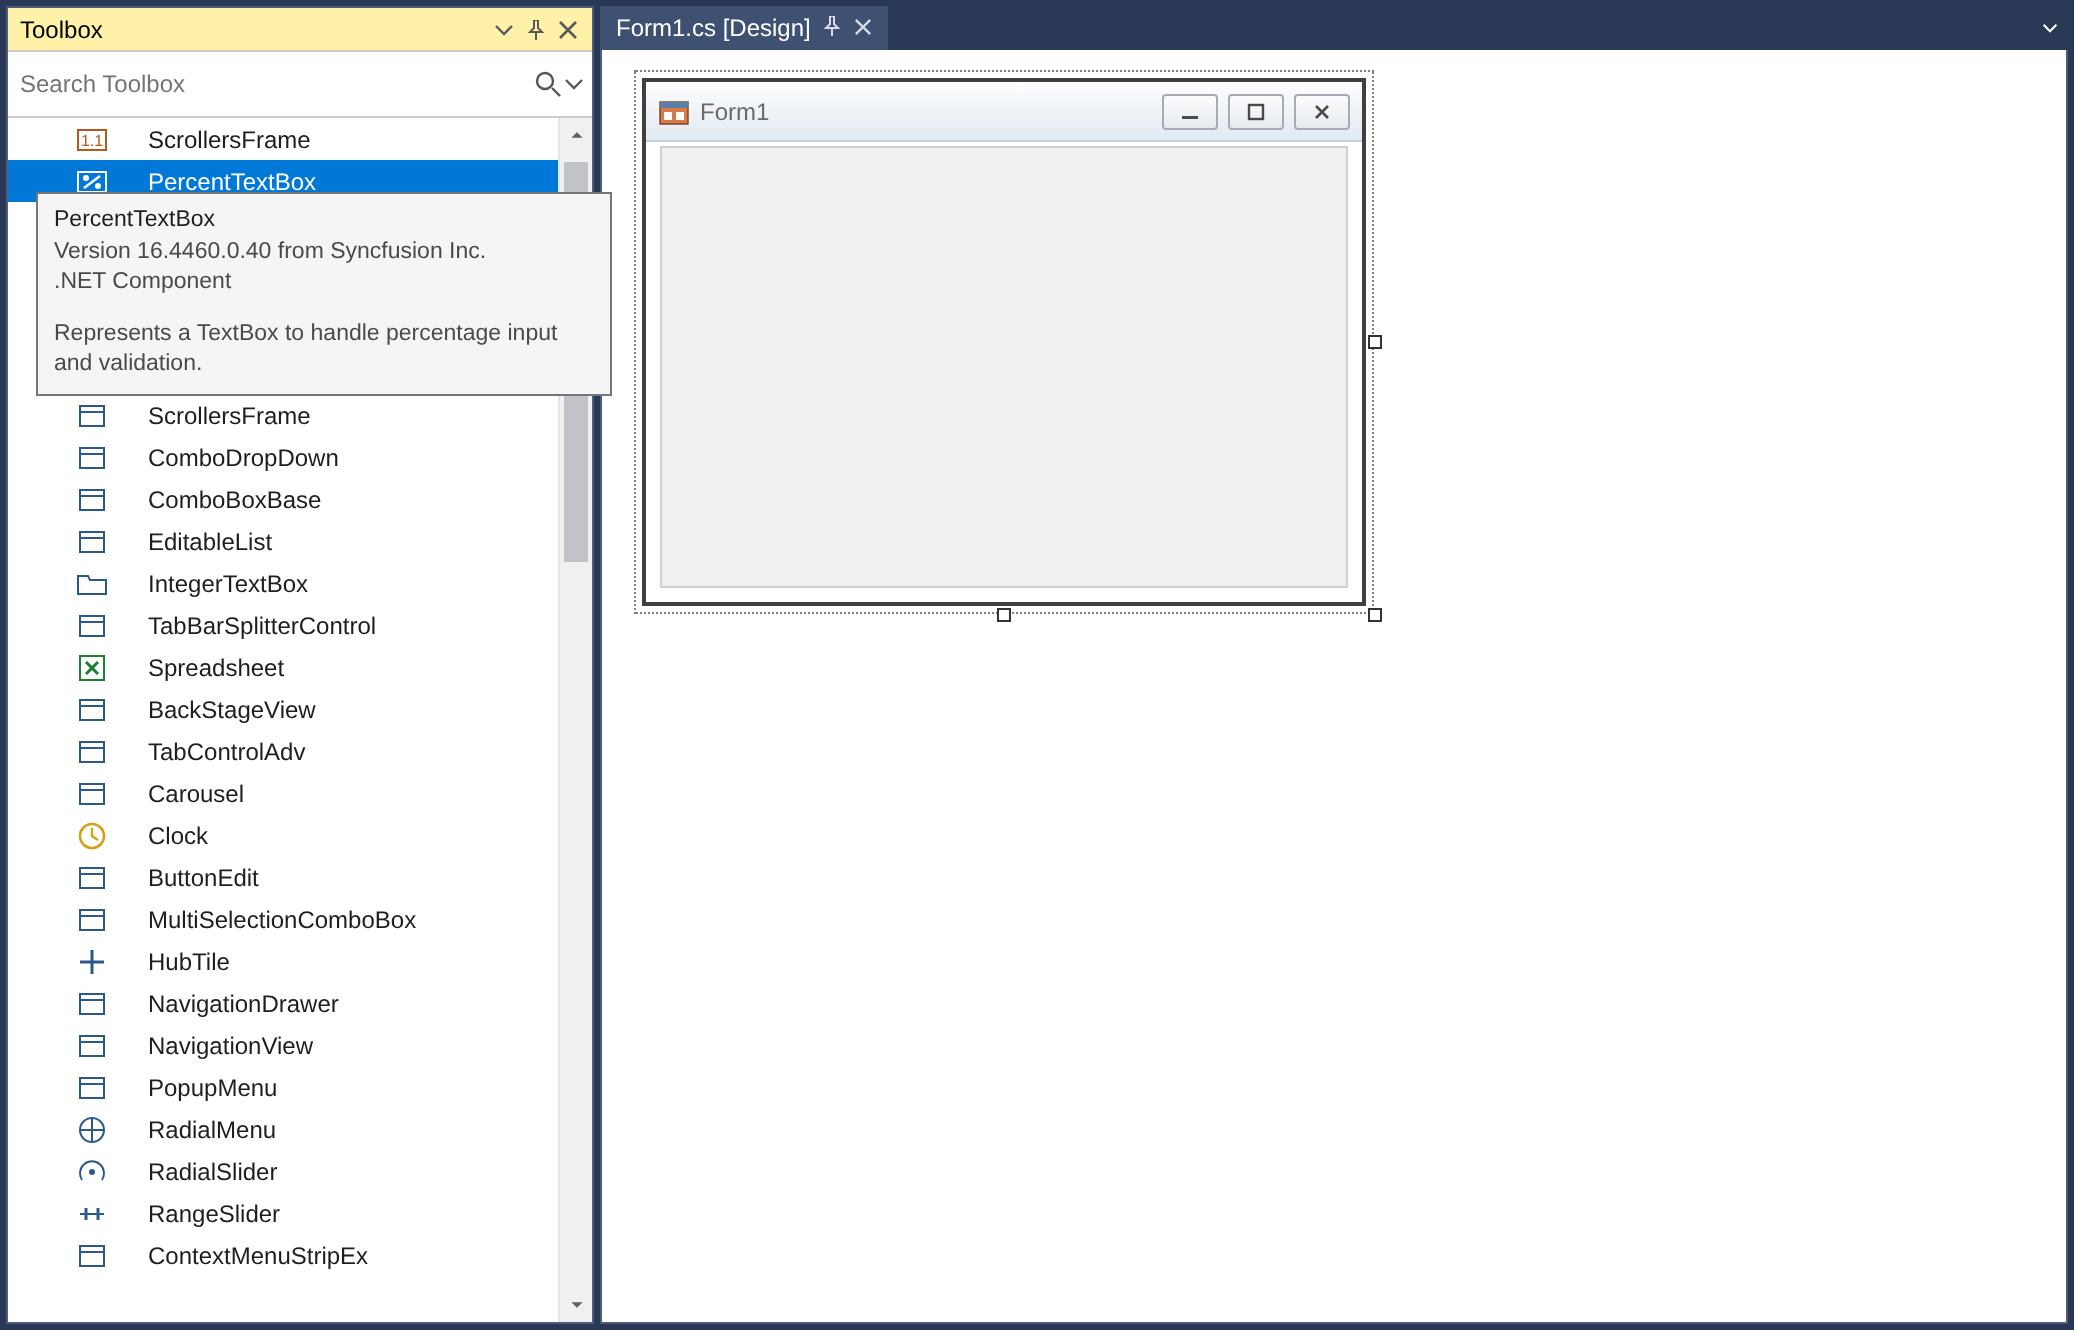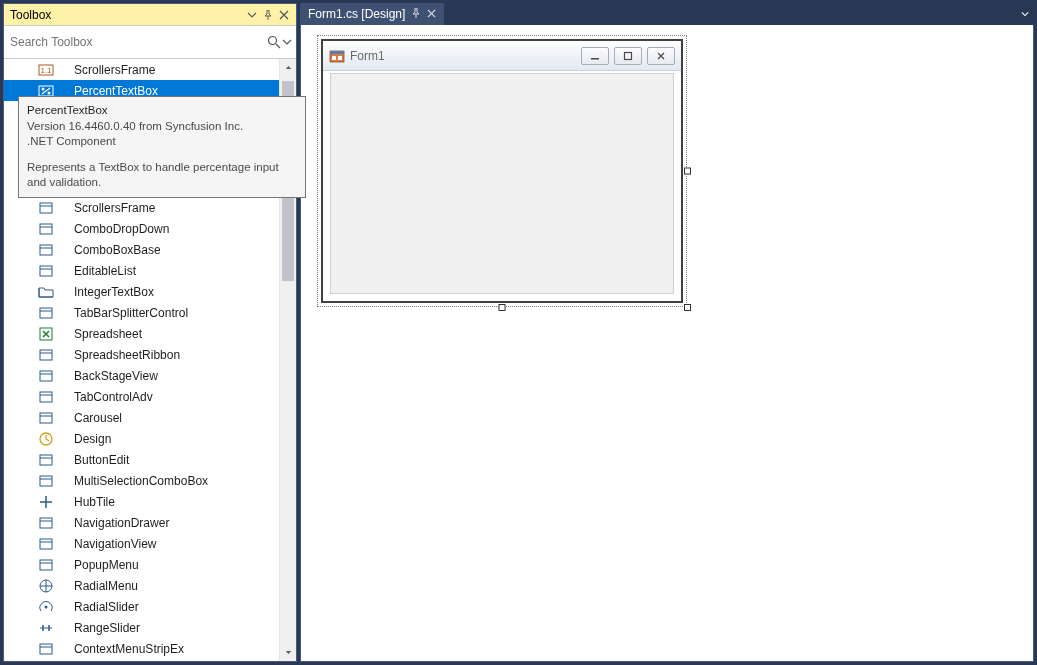--- a/index.html
+++ b/index.html
@@ -190,29 +190,20 @@
             </span>
             <span class="item-label">Spreadsheet</span>
           </div>
           <div class="toolbox-item">
             <span class="item-icon">
               <svg class="ico" viewBox="0 0 16 16">
                 <rect x="2" y="3" width="12" height="10" stroke="#2b5a8a" fill="none"></rect>
                 <path d="M2 6h12" stroke="#2b5a8a"></path>
               </svg>
             </span>
-            <span class="item-label">SpreadsheetRibbon</span>
-          </div>
-          <div class="toolbox-item">
-            <span class="item-icon">
-              <svg class="ico" viewBox="0 0 16 16">
-                <rect x="2" y="3" width="12" height="10" stroke="#2b5a8a" fill="none"></rect>
-                <path d="M2 6h12" stroke="#2b5a8a"></path>
-              </svg>
-            </span>
             <span class="item-label">BackStageView</span>
           </div>
           <div class="toolbox-item">
             <span class="item-icon">
               <svg class="ico" viewBox="0 0 16 16">
                 <rect x="2" y="3" width="12" height="10" stroke="#2b5a8a" fill="none"></rect>
                 <path d="M2 6h12" stroke="#2b5a8a"></path>
               </svg>
             </span>
             <span class="item-label">TabControlAdv</span>
@@ -226,21 +217,21 @@
             </span>
             <span class="item-label">Carousel</span>
           </div>
           <div class="toolbox-item">
             <span class="item-icon">
               <svg class="ico" viewBox="0 0 16 16">
                 <circle cx="8" cy="8" r="6" stroke="#d4a017" stroke-width="1.3" fill="none"></circle>
                 <path d="M8 4v4l3 2" stroke="#d4a017" stroke-width="1.2" fill="none"></path>
               </svg>
             </span>
-            <span class="item-label">Design</span>
+            <span class="item-label">Clock</span>
           </div>
           <div class="toolbox-item">
             <span class="item-icon">
               <svg class="ico" viewBox="0 0 16 16">
                 <rect x="2" y="3" width="12" height="10" stroke="#2b5a8a" fill="none"></rect>
                 <path d="M2 6h12" stroke="#2b5a8a"></path>
               </svg>
             </span>
             <span class="item-label">ButtonEdit</span>
           </div>

